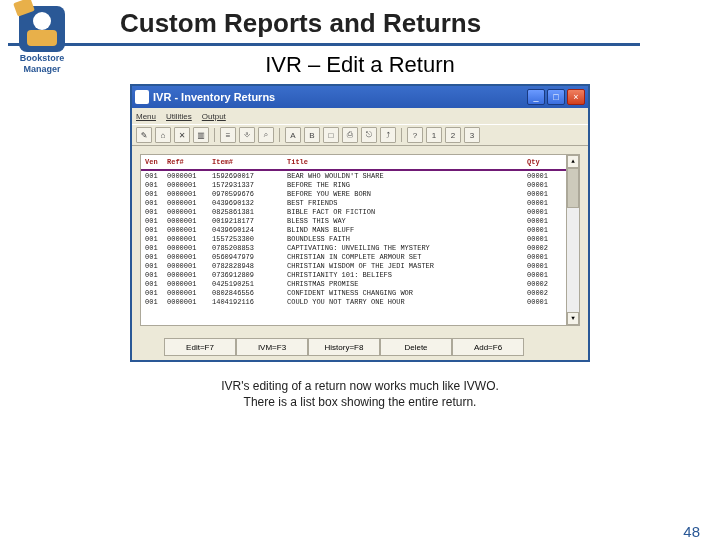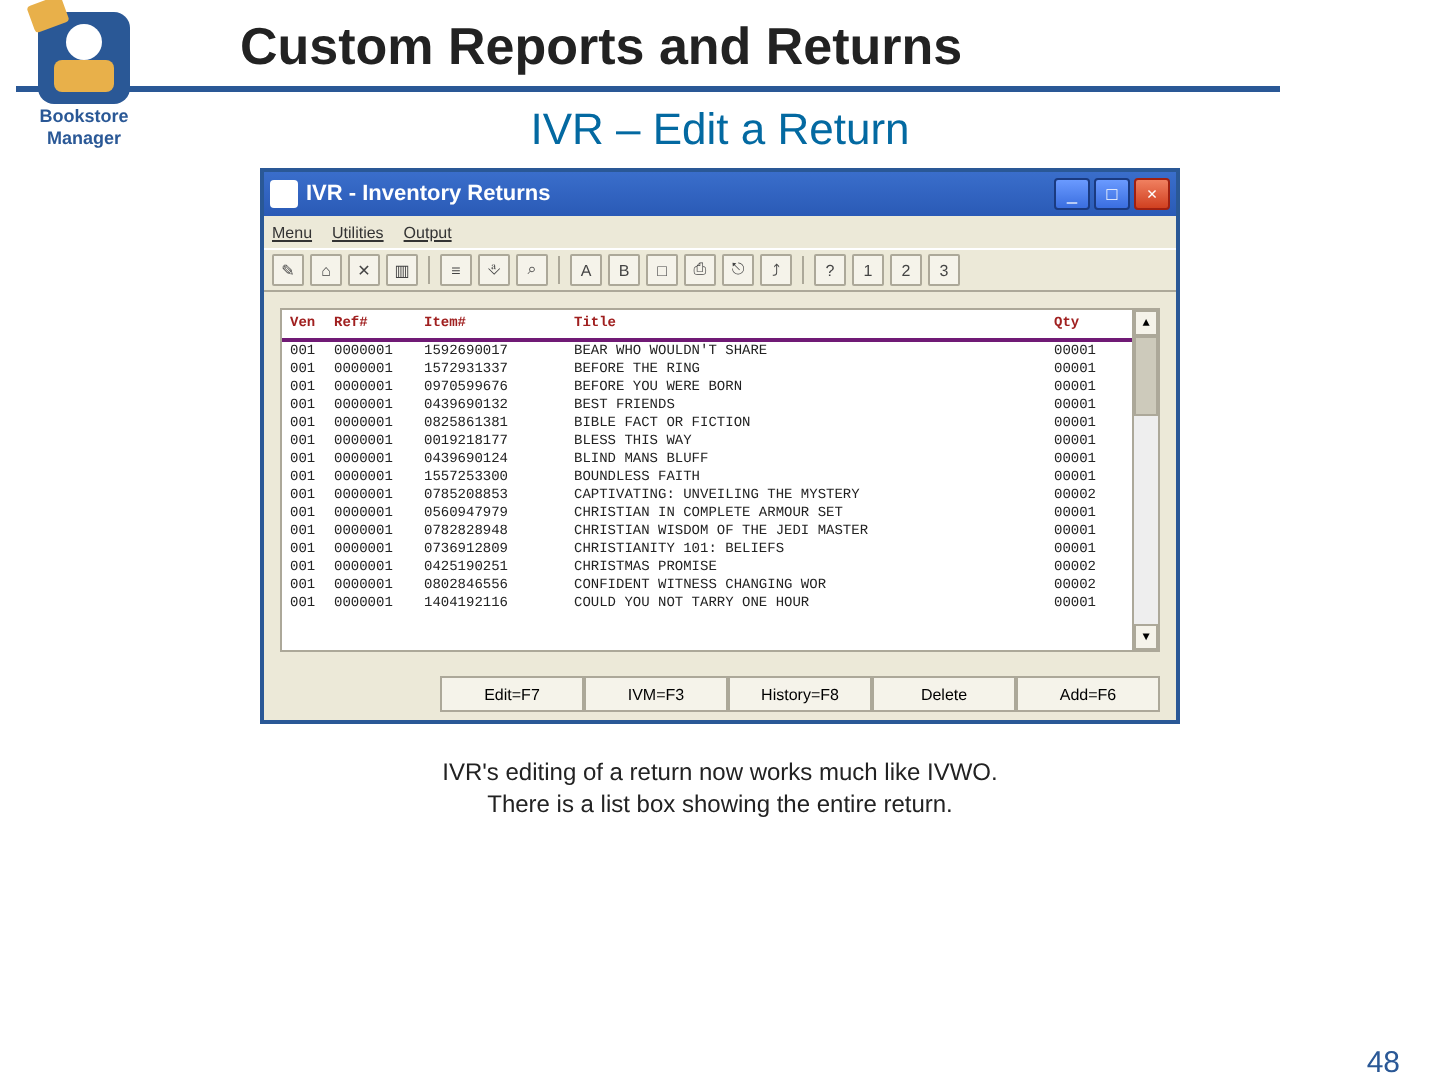--- a/index.html
+++ b/index.html
@@ -6,21 +6,21 @@
   body { width: 720px; height: 540px; background: #fff; font-family: Arial, sans-serif; position: relative; }
   .logo { position: absolute; top: 6px; left: 12px; width: 60px; height: 62px; }
   .logo-figure { width: 46px; height: 46px; background: #2a5896; border-radius: 8px; position: relative; margin: 0 auto; }
   .logo-figure::before { content:""; position:absolute; top:6px; left:14px; width:18px; height:18px; border-radius:50%; background:#fff; }
   .logo-figure::after { content:""; position:absolute; top:24px; left:8px; width:30px; height:16px; background:#e8b04a; border-radius:4px; }
   .logo-book { position:absolute; top:-6px; left:-4px; width:18px; height:14px; background:#e8b04a; border-radius:2px; transform:rotate(-20deg); }
   .logo-text { font-size: 9px; font-weight: bold; color: #2a5896; text-align: center; line-height: 1; margin-top: 2px; }
   .header { margin: 8px 0 0 120px; }
   .title { font-size: 26px; font-weight: bold; color: #222; }
   .rule { height: 3px; background: #2a5896; margin: 4px 80px 0 8px; }
-  .subtitle { text-align: center; font-size: 22px; color: #0369a1; margin-top: 6px; }
+  .subtitle { text-align: center; font-size: 22px; color: #000000; margin-top: 6px; }
   .window { width: 460px; height: 278px; margin: 6px auto 0; border: 2px solid #2a5896; background: #ece9d8; display: flex; flex-direction: column; font-size: 8px; }
   .titlebar { height: 22px; background: linear-gradient(#3a6ecb,#2a5ab6); display:flex; align-items:center; padding:0 3px; color:#fff; }
   .tb-icon { width:14px; height:14px; background:#fff; border-radius:2px; margin-right:4px; }
   .tb-title { font-size:11px; font-weight:bold; flex:1; }
   .tb-btn { width:18px; height:16px; margin-left:2px; border:1px solid #1a3a80; background:linear-gradient(#6a9aff,#3a6edf); border-radius:2px; display:flex; align-items:center; justify-content:center; font-size:9px; color:#fff; cursor:pointer; }
   .tb-close { background:linear-gradient(#f08060,#d04020); border-color:#a02010; }
   .menubar { height:16px; background:#ece9d8; display:flex; align-items:center; padding:0 4px; gap:10px; color:#333; }
   .menubar span { text-decoration:underline; text-decoration-color:#333; cursor:pointer; }
   .toolbar { height:22px; background:#ece9d8; border-top:1px solid #fff; border-bottom:1px solid #aca899; display:flex; align-items:center; padding:0 4px; gap:3px; }
   .tool { width:16px; height:16px; border:1px solid #aca899; background:#f5f3ea; border-radius:1px; display:flex; align-items:center; justify-content:center; font-size:8px; color:#444; cursor:pointer; }
@@ -32,21 +32,21 @@
   .grid-row { display:flex; padding:0 4px; height:9px; align-items:center; color:#222; }
   .c-ven { width:22px; }
   .c-ref { width:45px; }
   .c-item { width:75px; }
   .c-title { flex:1; }
   .c-qty { width:35px; text-align:left; }
   .scroll { width:13px; background:#ece9d8; border-left:1px solid #aca899; display:flex; flex-direction:column; }
   .scroll-btn { height:13px; border:1px solid #aca899; background:#f5f3ea; display:flex; align-items:center; justify-content:center; font-size:6px; cursor:pointer; }
   .scroll-track { flex:1; background:#eee; }
   .scroll-thumb { height:40px; background:#cdcabb; border:1px solid #aca899; }
-  .btn-row { display:flex; justify-content:flex-end; padding:4px 8px; }
+  .btn-row { display:flex; justify-content:flex-start; padding:4px 8px;margin-left:24px; }
   .btn-row2 { display:flex; justify-content:center; padding:2px 8px 6px; }
   .wbtn { width:72px; height:18px; border:1px solid #aca899; background:#f5f3ea; font-size:8px; display:flex; align-items:center; justify-content:center; cursor:pointer; }
   .caption { text-align:center; font-size:12px; color:#222; margin-top:16px; line-height:1.35; }
   .pagenum { position:absolute; bottom:0; right:20px; font-size:15px; color:#2a5896; }
 </style>
 </head>
 <body>
 
 <div class="logo">
   <div class="logo-figure">

